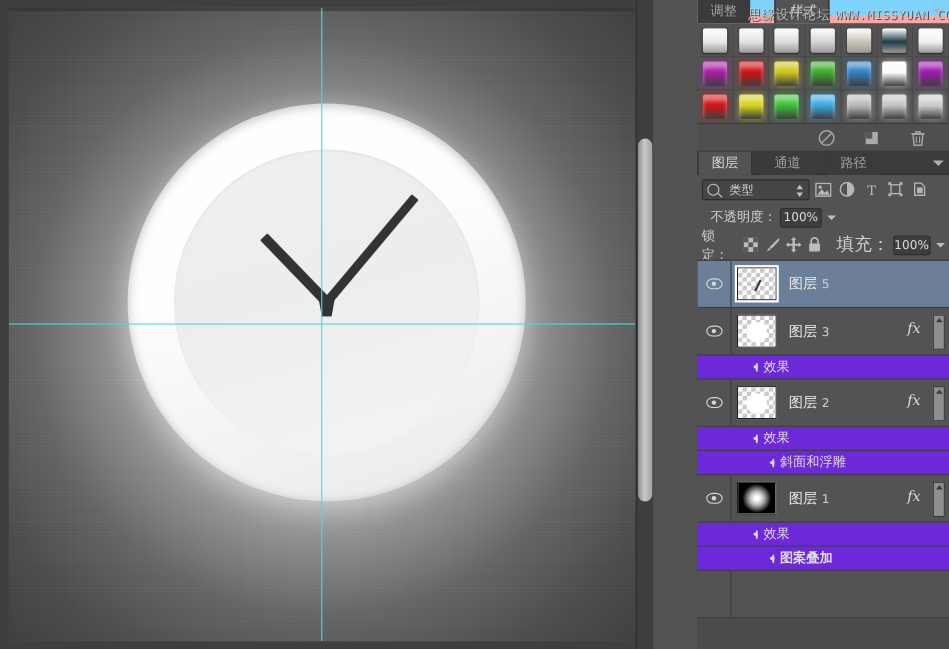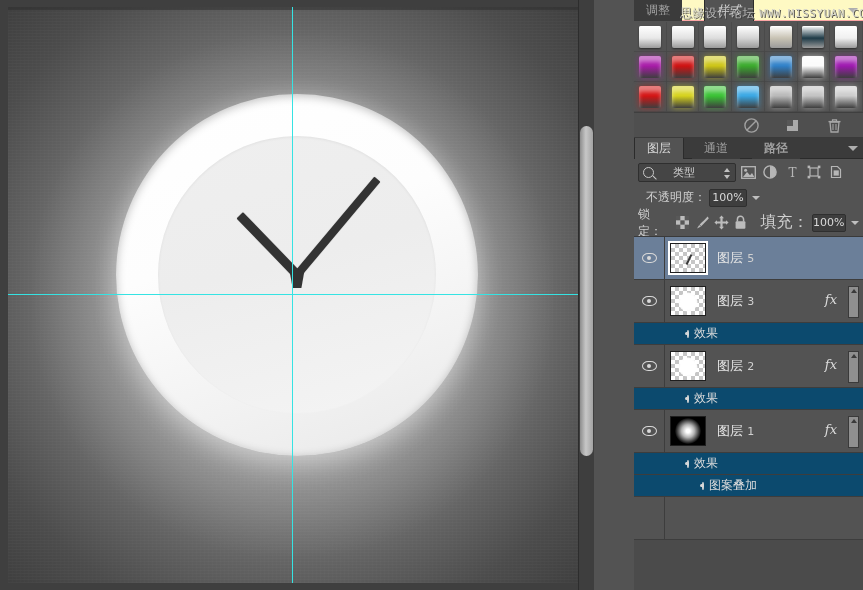--- a/index.html
+++ b/index.html
@@ -64,22 +64,22 @@
      background:linear-gradient(90deg,#8d8d8d,#c7c7c7 45%,#a3a3a3 100%); }
   #canvas-right-gutter { position:absolute; left:594px; top:0; width:40px; height:590px;
      background:#535353; }
 
   
   #dock { position:absolute; left:634px; top:0; width:229px; height:590px;
      background:#535353; }
 
   
   #styles-panel { position:absolute; left:0; top:0; width:229px; height:137px; background:#535353; }
-  #styles-tabbar { position:relative; height:21px; background:#fef9c3;
-     border-bottom:1px solid #fca5a5; }
+  #styles-tabbar { position:relative; height:21px; background:#7dd3fc;
+     border-bottom:7px solid #fca5a5; }
   .tab { position:absolute; top:0; height:21px; line-height:21px; font-size:12px;
      padding:0 12px; color:#b7b7b7; cursor:default; }
   .tab.inactive { background:#3b3b3b; color:#a0a0a0; }
   .tab.active { background:#535353; color:#d7d7d7; border-left:1px solid #2b2b2b;
      border-right:1px solid #2b2b2b; }
   #tab-adjust { left:0; }
   #tab-styles { left:70px;font-style:italic; }
   #styles-menu-arrow { position:absolute; right:5px; top:8px; width:0;height:0;
      border-left:5px solid transparent; border-right:5px solid transparent;
      border-top:5px solid #aeaeae; }
@@ -105,31 +105,31 @@
   #styles-new-icon { right:62px; }
   #styles-trash-icon { right:20px; }
 
   
   #layers-panel { position:absolute; left:0; top:137px; width:229px; height:453px;
      background:#535353; border-top:1px solid #3a3a3a;}
   #layers-tabbar { position:relative; height:21px; background:#3b3b3b;
      border-bottom:1px solid #2b2b2b; }
   #ltab-layers { left:0; }
   #ltab-channels { left:58px; }
-  #ltab-paths { left:118px;font-weight:bold; }
+  #ltab-paths { left:118px; }
   #layers-menu-arrow { position:absolute; right:5px; top:8px; width:0;height:0;
      border-left:5px solid transparent; border-right:5px solid transparent;
      border-top:5px solid #aeaeae; }
 
   #filter-row { position:absolute; left:0; top:21px; width:229px; height:26px;
      background:#535353; display:flex; align-items:center; padding:0 4px; }
   #filter-select { width:98px; height:19px; background:#454545;
      border:1px solid #2f2f2f; border-radius:2px; display:flex; align-items:center;
      padding:0 4px; position:relative; }
-  #filter-select .lbl { font-size:11px; color:#d0d0d0; margin-left:19px; }
+  #filter-select .lbl { font-size:11px; color:#d0d0d0; margin-left:9px; }
   .mag-icon { width:11px;height:11px; border:1.4px solid #c9c9c9; border-radius:50%;
      position:relative; }
   .mag-icon:after { content:''; position:absolute; right:-4px; bottom:-2px; width:5px;height:1.4px;
      background:#c9c9c9; transform:rotate(45deg); }
   .stepper { position:absolute; right:4px; top:4px; width:7px; height:11px;
      display:flex; flex-direction:column; justify-content:space-between; }
   .stepper i { display:block; width:0;height:0; border-left:3.5px solid transparent;
      border-right:3.5px solid transparent; }
   .stepper i.up { border-bottom:4px solid #c0c0c0; }
   .stepper i.dn { border-top:4px solid #c0c0c0; }
@@ -177,21 +177,21 @@
   .layer-name { margin-left:11px; font-size:13px; color:#e6e6e6; }
   .layer-name .num { color:#d0d0d0; font-size:11px; }
   .fx-badge { position:absolute; right:26px; top:12px; font-size:13px; font-style:italic;
      font-family:"DejaVu Serif","Liberation Serif",serif; color:#dcdcdc; }
   .fx-scroll { position:absolute; right:4px; top:6px; width:11px; height:32px;
      background:#8f8f8f; border:1px solid #3a3a3a; }
   .fx-scroll:before { content:''; position:absolute; left:2px; top:2px;
      width:0;height:0; border-left:3px solid transparent; border-right:3px solid transparent;
      border-bottom:4px solid #3a3a3a; }
 
-  .effect-row { display:flex; align-items:center; height:22px; background:#0c4a6e;
+  .effect-row { display:flex; align-items:center; height:22px; background:#6d28d9;
      border-bottom:1px solid #3d3d3d; }
   .effect-row.sub { }
   .effect-eye { width:20px; display:flex; justify-content:center; }
   .effect-text { font-size:12px; color:#dcdcdc; }
   .indent1 { padding-left:53px; }
   .indent2 { padding-left:68px; }
 
   .eye { width:15px; height:10px; position:relative; }
   .eye .outer { position:absolute; inset:0; border:1.3px solid #d8d8d8;
      border-radius:50% 50% 50% 50% / 60% 60% 60% 60%; }
@@ -477,20 +477,29 @@
           </div>
           <div class="effect-row">
             <span class="effect-eye indent1">
               <span class="eye small">
                 <span class="outer"></span>
                 <span class="pupil"></span>
               </span>
             </span>
             <span class="effect-text" style="margin-left: 7px;">效果</span>
           </div>
+          <div class="effect-row sub">
+            <span class="effect-eye indent2">
+              <span class="eye small">
+                <span class="outer"></span>
+                <span class="pupil"></span>
+              </span>
+            </span>
+            <span class="effect-text" style="margin-left: 7px;">斜面和浮雕</span>
+          </div>
           <div class="layer-row">
             <div class="eye-cell">
               <span class="eye">
                 <span class="outer"></span>
                 <span class="pupil"></span>
               </span>
             </div>
             <div class="thumb-wrap">
               <div style="position:absolute;inset:0;background:#000"></div>
               <div style="position:absolute;left:50%;top:50%;width:26px;height:26px;transform:translate(-50%,-50%);border-radius:50%;background:radial-gradient(circle,#fff 10%,rgba(255,255,255,.7) 35%,rgba(255,255,255,0) 72%)"></div>
@@ -508,21 +517,21 @@
             </span>
             <span class="effect-text" style="margin-left: 7px;">效果</span>
           </div>
           <div class="effect-row sub">
             <span class="effect-eye indent2">
               <span class="eye small">
                 <span class="outer"></span>
                 <span class="pupil"></span>
               </span>
             </span>
-            <span class="effect-text" style="margin-left: 7px;">图案叠加</span>
+            <span class="effect-text" style="margin-left: 7px; font-weight: bold;">图案叠加</span>
           </div>
           <div class="layer-row">
             <div class="eye-cell"></div>
           </div>
         </div>
     </div>
   </div>
 </div>
 
 </body></html>

